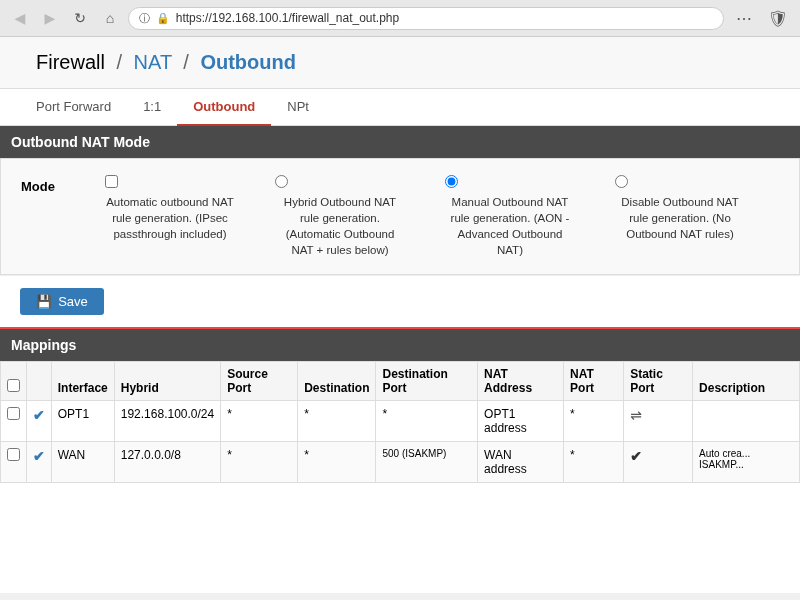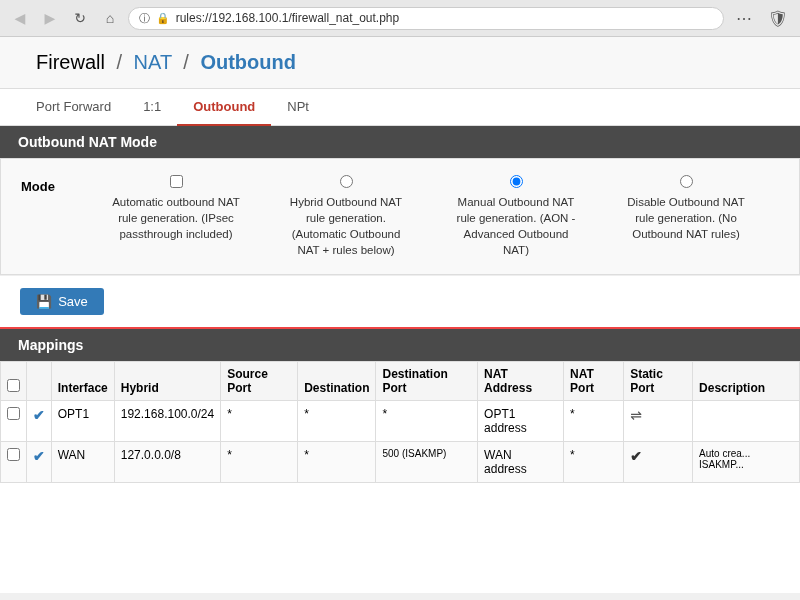--- a/index.html
+++ b/index.html
@@ -24,28 +24,28 @@
     .breadcrumb .sep { color: #666; margin: 0 6px; }
     .breadcrumb .link { color: #337ab7; text-decoration: none; }
     .breadcrumb .current { color: #337ab7; font-weight: bold; }
 
     
     .tabs { display: flex; padding: 0 20px; border-bottom: 1px solid #ddd; background: #fff; }
     .tab { padding: 10px 16px; cursor: pointer; font-size: 13px; color: #555; border-bottom: 2px solid transparent; margin-bottom: -1px; }
     .tab.active { color: #c0392b; border-bottom: 2px solid #c0392b; font-weight: bold; }
 
     
-    .section-header { background: #4a4a4a; color: #fff; padding: 8px 18px; font-size: 14px; font-weight: bold; margin: 0; }
+    .section-header { background: #4a4a4a; color: #fff; padding: 8px 11px; font-size: 14px; font-weight: bold; margin: 0; }
 
     
     .mode-section { background: #f9f9f9; border: 1px solid #ddd; margin: 0; padding: 16px 20px; }
-    .mode-row { display: flex; align-items: flex-start; gap: 30px; }
+    .mode-row { display: flex; align-items: flex-start; gap: 24px; }
     .mode-label { font-weight: bold; min-width: 60px; padding-top: 4px; }
     .mode-options { display: flex; gap: 40px; flex: 1; }
-    .mode-option { display: flex; flex-direction: column; align-items: center; max-width: 130px; }
+    .mode-option { display: flex; flex-direction: column; align-items: flex-start; max-width: 130px; }
     .mode-option input[type="radio"] { margin-bottom: 6px; }
     .mode-option .option-text { font-size: 11.5px; color: #333; text-align: center; line-height: 1.4; }
 
     
     .save-area { padding: 12px 20px; background: #fff; border-top: 1px solid #eee; }
     .save-btn { background: #337ab7; color: #fff; border: none; padding: 6px 16px; border-radius: 3px; cursor: pointer; font-size: 13px; display: flex; align-items: center; gap: 6px; }
 
     
     .mappings-section { border-top: 2px solid #ef4444; }
     table { width: 100%; border-collapse: collapse; font-size: 12px; }
@@ -62,21 +62,21 @@
 
 <div class="browser-chrome">
   <div class="browser-toolbar">
     <button class="nav-btn disabled">◀</button>
     <button class="nav-btn disabled">▶</button>
     <button class="nav-btn">↻</button>
     <button class="nav-btn">⌂</button>
     <div class="address-bar">
       <span class="lock-icon">ⓘ</span>
       <span class="lock-icon">🔒</span>
-      <span class="address-text">rules://192.168.100.1/firewall_nat_out.php</span>
+      <span class="address-text">https://192.168.100.1/firewall_nat_out.php</span>
     </div>
     <button class="browser-menu-btn">⋯</button>
     <button class="browser-menu-btn">🛡</button>
   </div>
 </div>
 
 <div class="page">
 
   <div class="breadcrumb-bar">
     <div class="breadcrumb">

